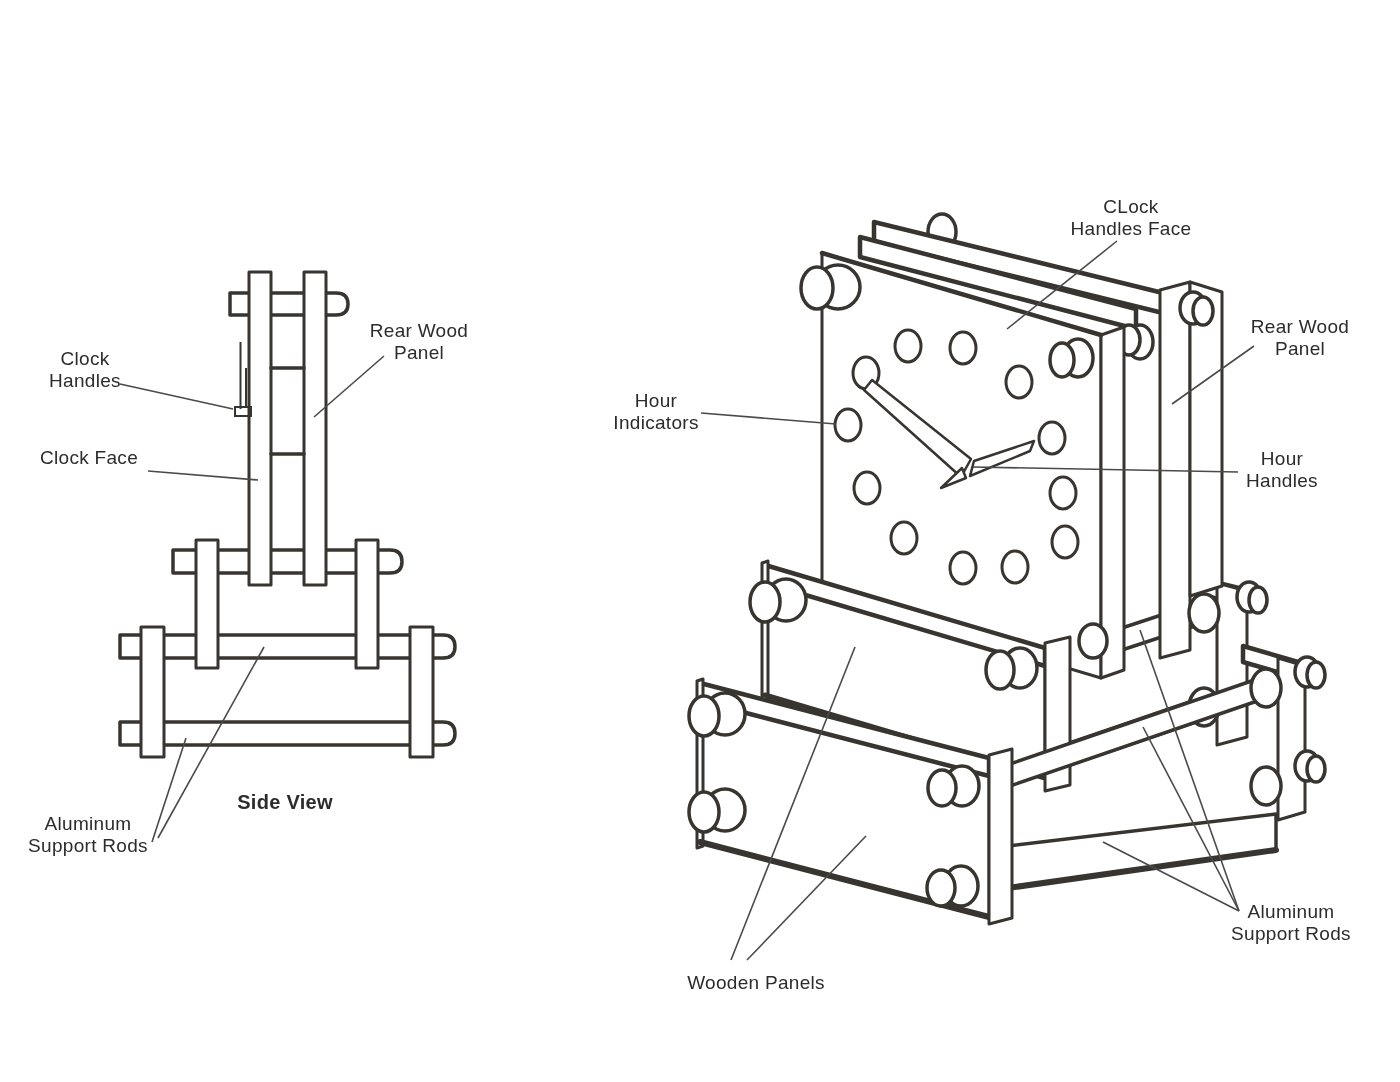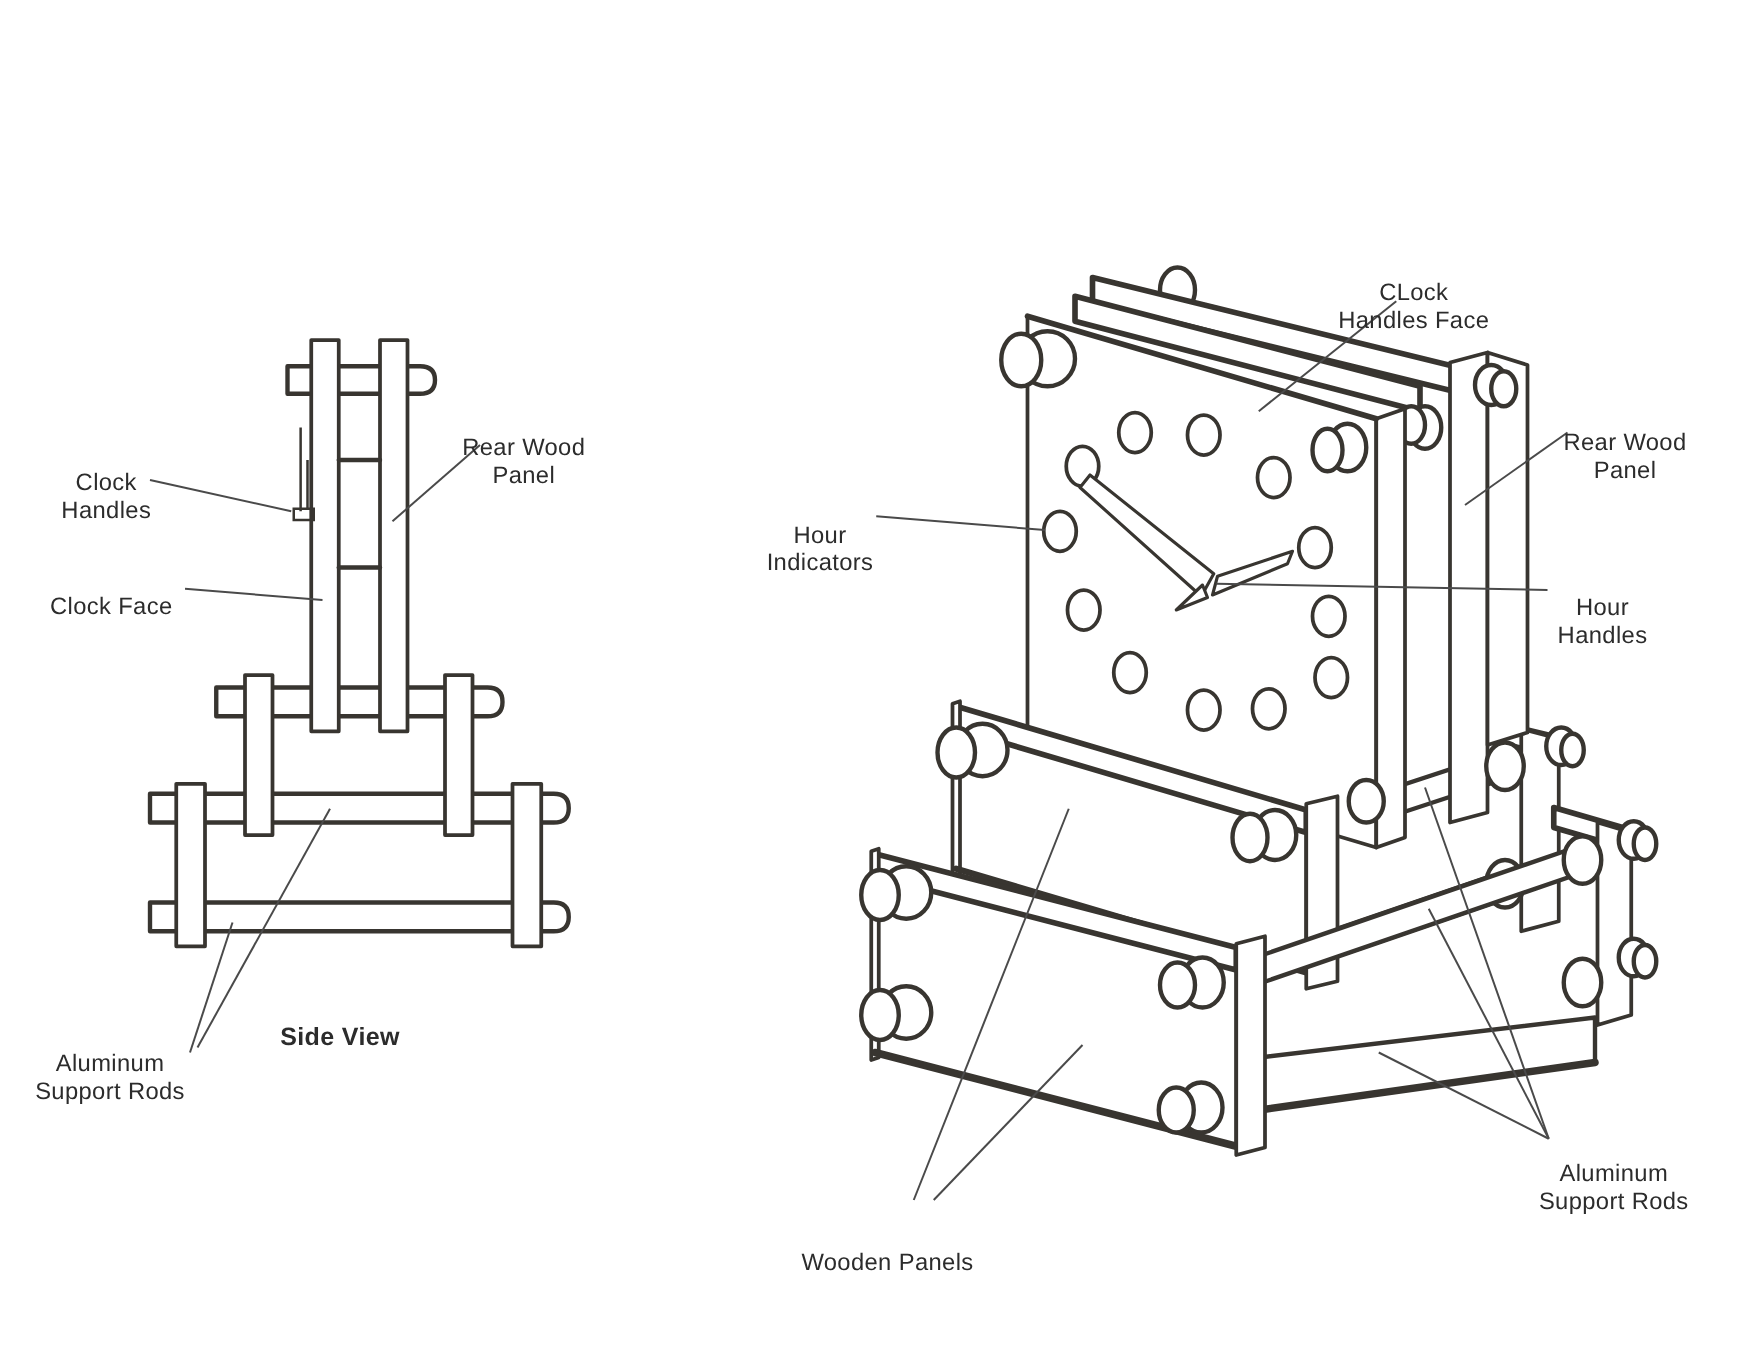--- a/index.html
+++ b/index.html
@@ -9,21 +9,21 @@
   .shape{fill:#ffffff;stroke:#383530;stroke-width:3;stroke-linejoin:round;}
   .slat{fill:#ffffff;stroke:#383530;stroke-width:4.5;stroke-linejoin:round;}
   .rod{fill:#ffffff;stroke:#383530;stroke-width:3.5;stroke-linejoin:round;}
   .cap{fill:#ffffff;stroke:#383530;stroke-width:3.5;}
   .marker{fill:#ffffff;stroke:#383530;stroke-width:3;}
   .hand{fill:#ffffff;stroke:#383530;stroke-width:2.5;stroke-linejoin:round;}
   .heavy{stroke:#383530;stroke-linecap:round;}
   .thin{stroke:#383530;stroke-width:2;fill:none;}
   .leader{stroke:#4a4a4a;stroke-width:1.6;fill:none;}
   .label{position:absolute;text-align:center;color:#2c2c2c;font-size:19px;line-height:22px;
-         letter-spacing:.3px;margin-top:28px;}
+         letter-spacing:.3px;}
   .label .ln{min-height:0;}
   .title{font-weight:bold;font-size:20px;}
 </style>
 </head>
 <body>
 
 <div id="page">
 
 <svg id="art" width="1400" height="1082" viewBox="0 0 1400 1082">
 
@@ -194,21 +194,21 @@
 
 <div class="label" style="left:19px;top:447px;width:140px">
   <div class="ln">Clock Face</div>
 </div>
 
 <div class="label" style="left:13px;top:813px;width:150px">
   <div class="ln">Aluminum</div>
   <div class="ln">Support Rods</div>
 </div>
 
-<div class="label title" style="left:192px;top:791px;width:160px">
+<div class="label title" style="left:205px;top:791px;width:160px">
   <div class="ln">Side View</div>
 </div>
 
 <div class="label" style="left:1051px;top:196px;width:160px">
   <div class="ln">CLock</div>
   <div class="ln">Handles Face</div>
 </div>
 
 <div class="label" style="left:1225px;top:316px;width:150px">
   <div class="ln">Rear Wood</div>
@@ -223,17 +223,17 @@
 <div class="label" style="left:1212px;top:448px;width:140px">
   <div class="ln">Hour</div>
   <div class="ln">Handles</div>
 </div>
 
 <div class="label" style="left:1211px;top:901px;width:160px">
   <div class="ln">Aluminum</div>
   <div class="ln">Support Rods</div>
 </div>
 
-<div class="label" style="left:610px;top:972px;width:200px">
+<div class="label" style="left:656px;top:972px;width:200px">
   <div class="ln">Wooden Panels</div>
 </div>
 
 </div>
 
 </body></html>

